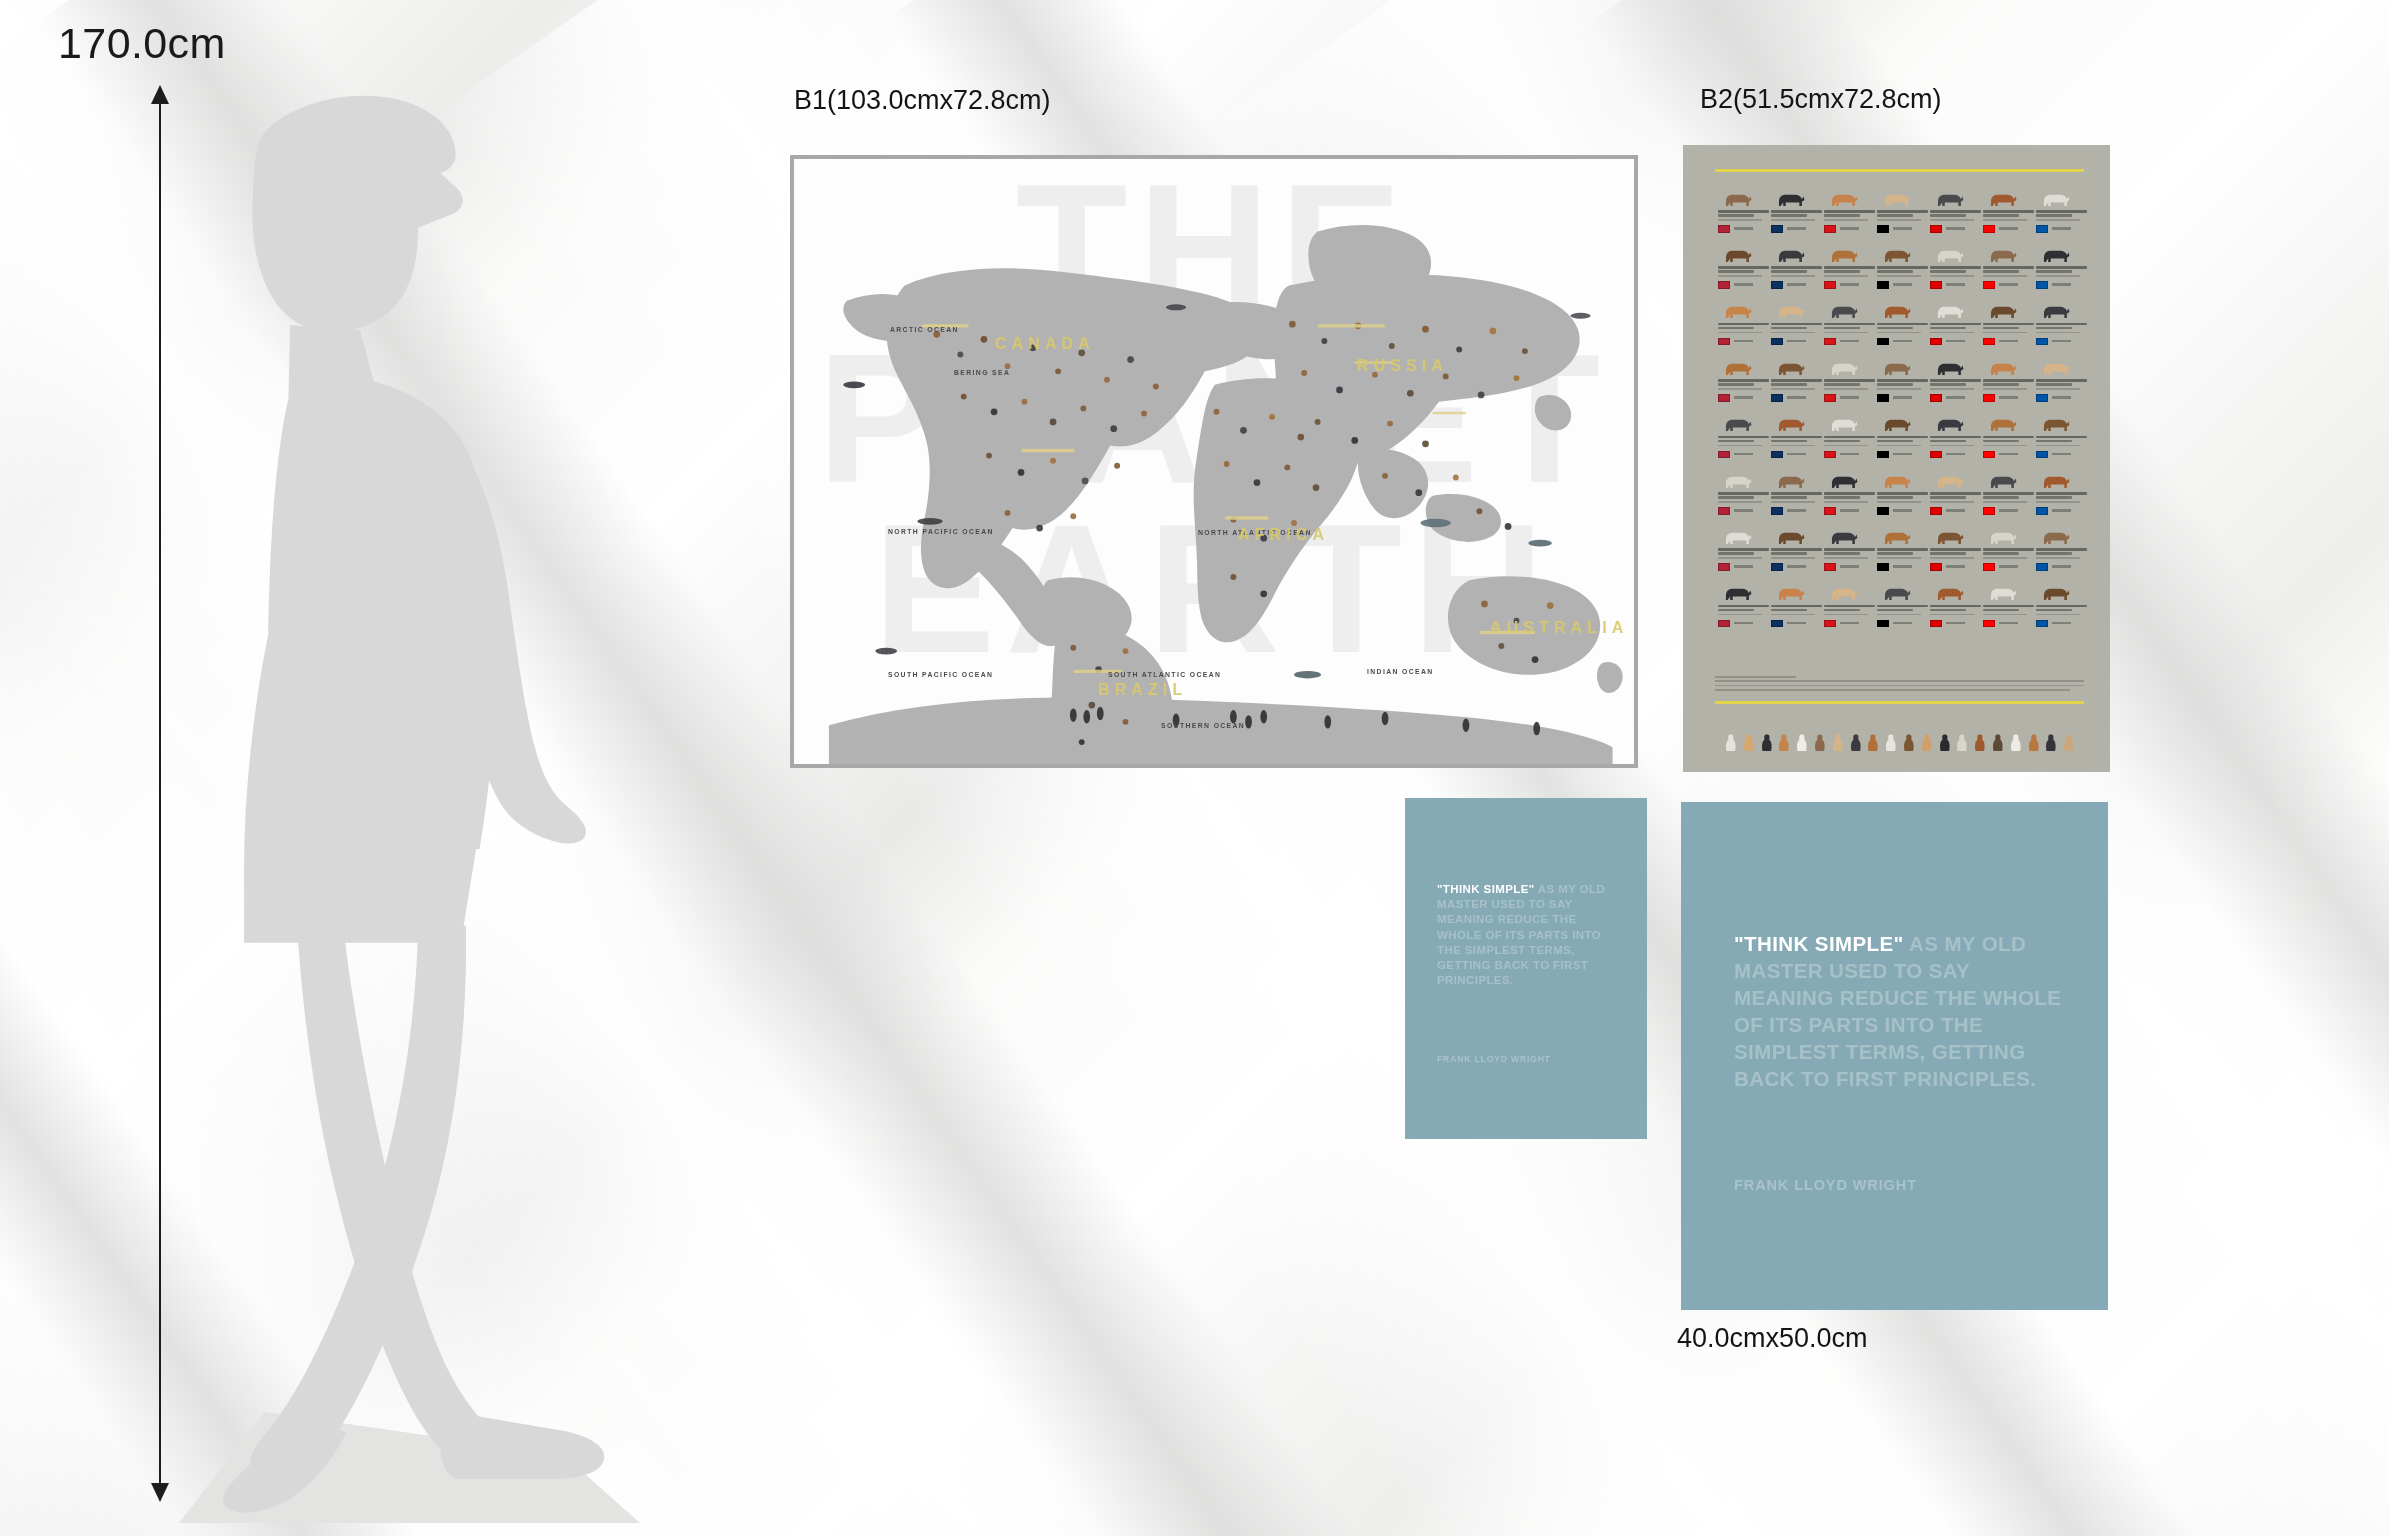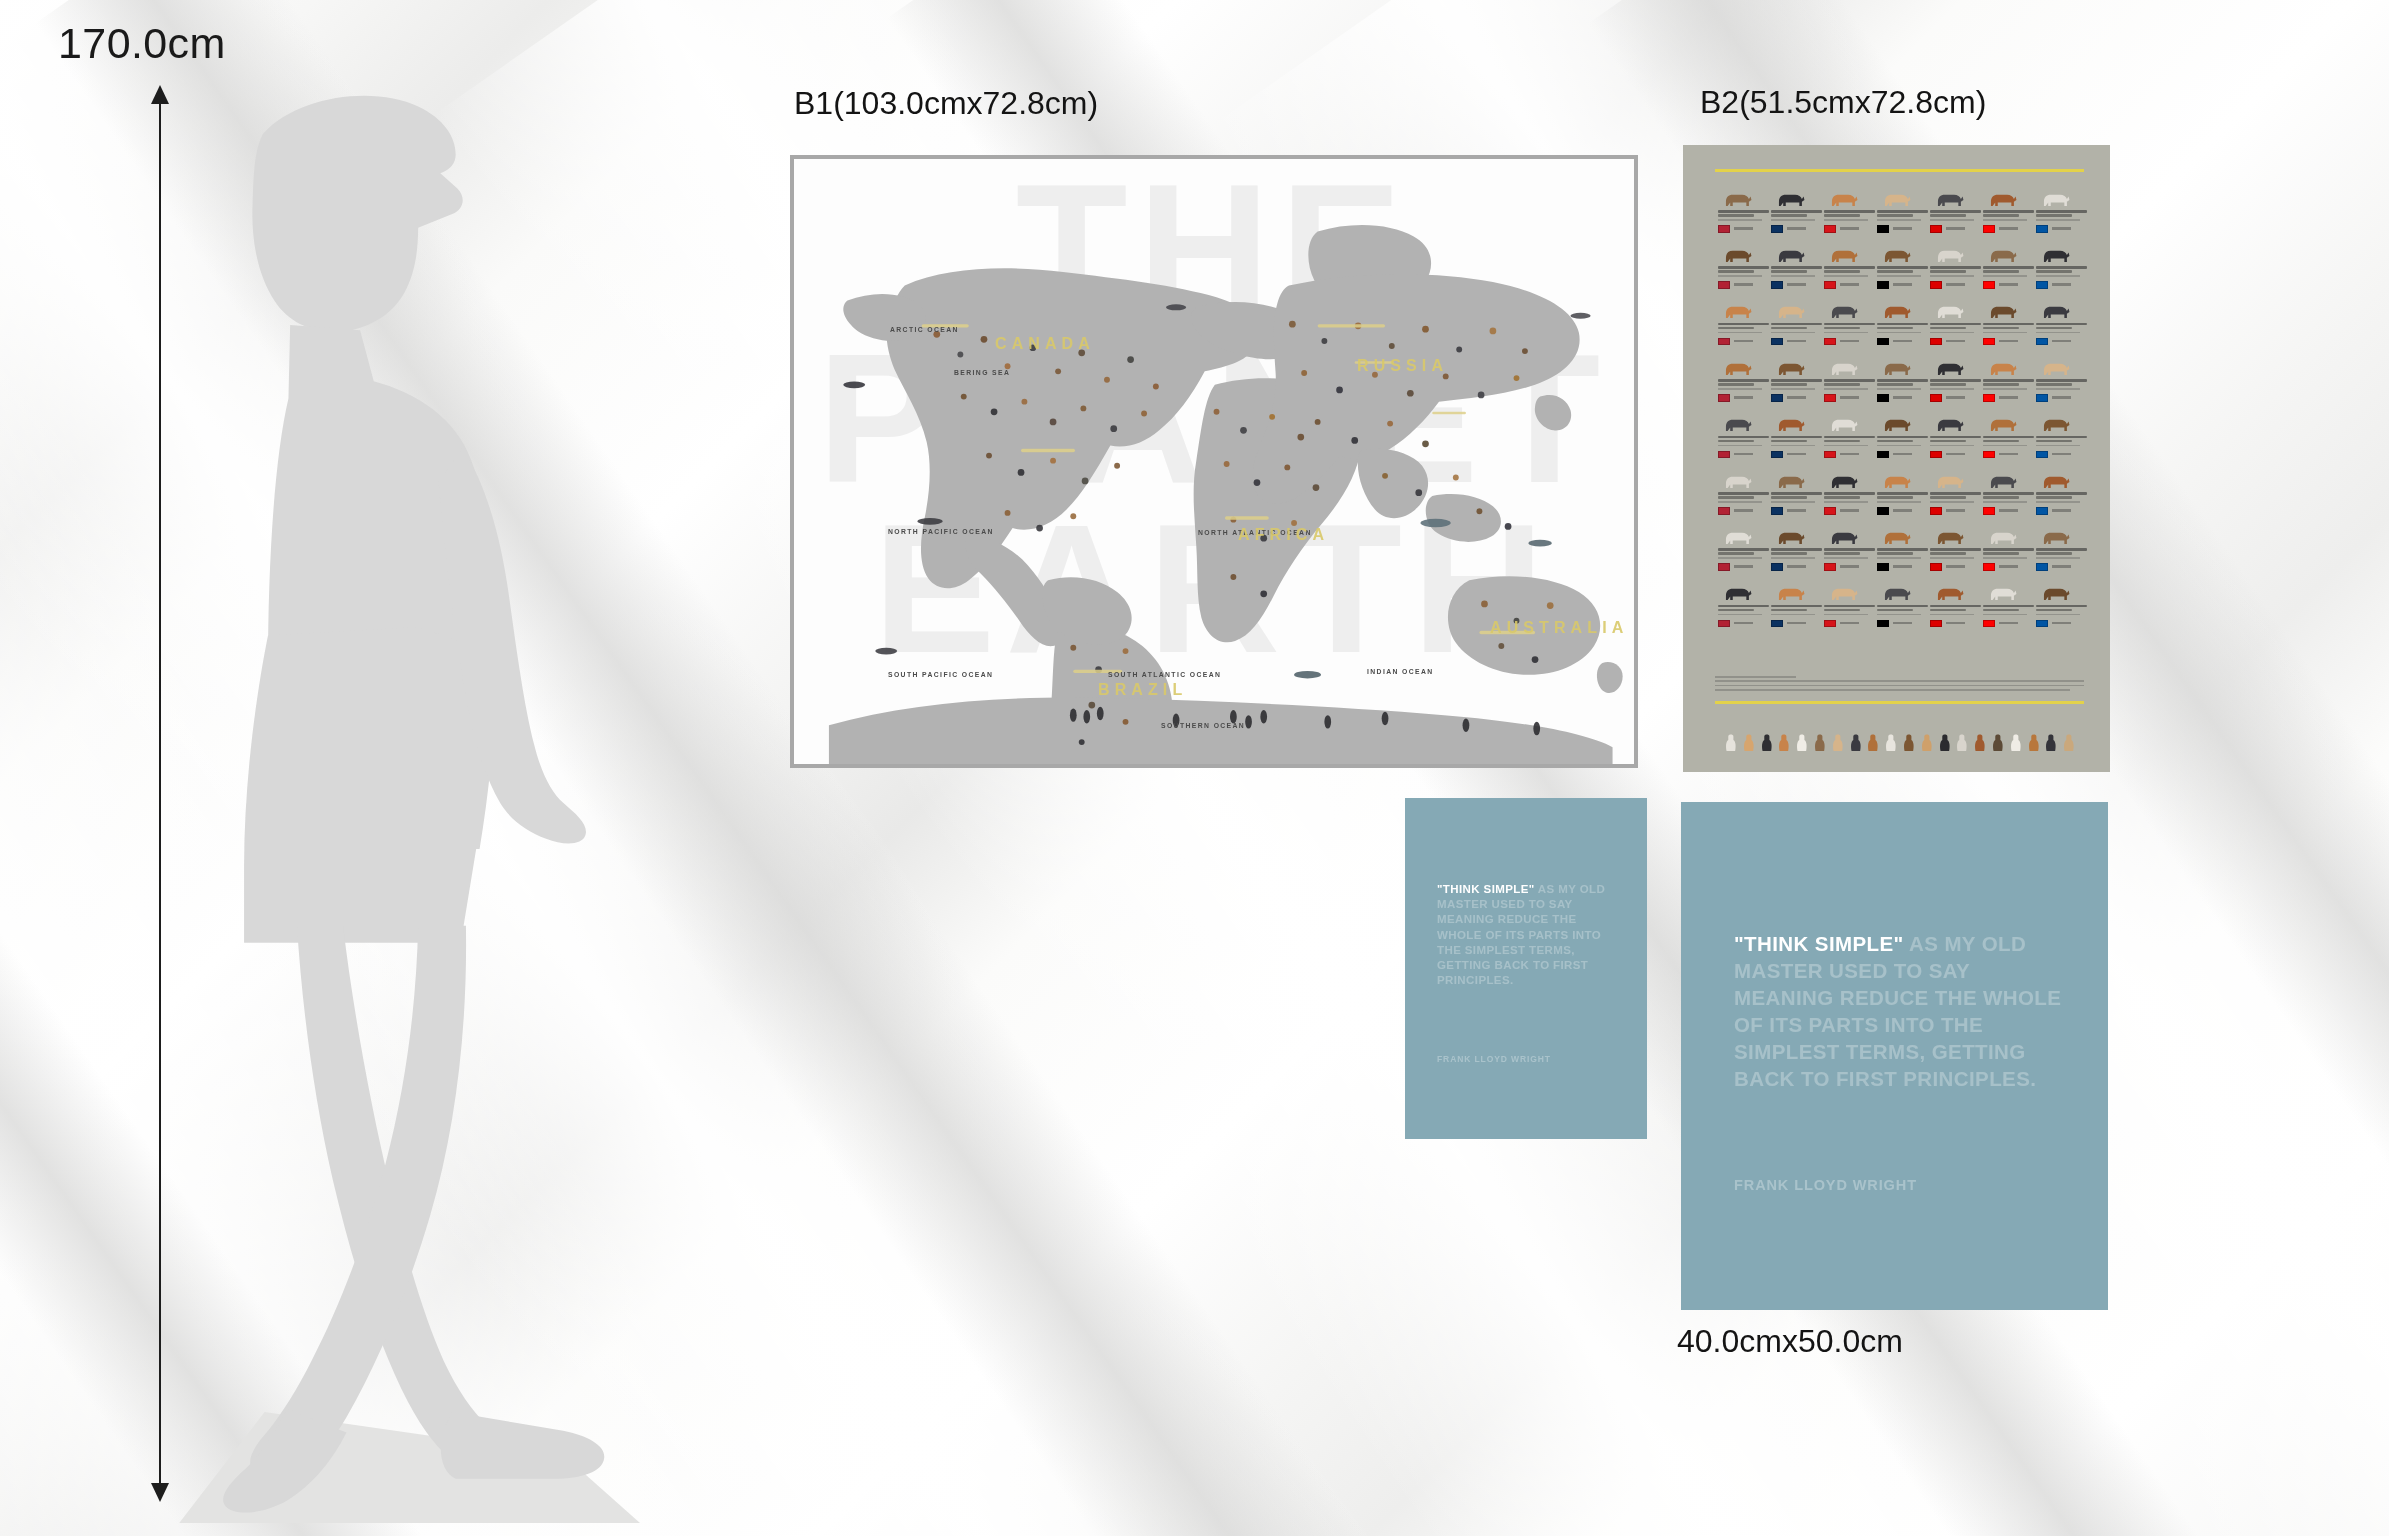--- a/index.html
+++ b/index.html
@@ -65,21 +65,21 @@
   #person {
     position:absolute; left:162px; top:81px;
     width:700px; height:1442px;
     pointer-events:none;
   }
   #person svg { width:100%; height:100%; display:block; }
 
   
   .poster-label {
     position:absolute;
-    font-size:32px; color:#141414; white-space:nowrap; letter-spacing:0px;
+    font-size:27px; color:#141414; white-space:nowrap; letter-spacing:0px;
   }
   #label-b1 { left:794px;  top:85px; }
   #label-b2 { left:1688px; top:84px;margin-left:12px;  }
   #label-a4 { left:1169px; top:1154px;}
   #label-c  { left:1677px; top:1323px;}
 
   
   .poster { position:absolute; }
 
   

